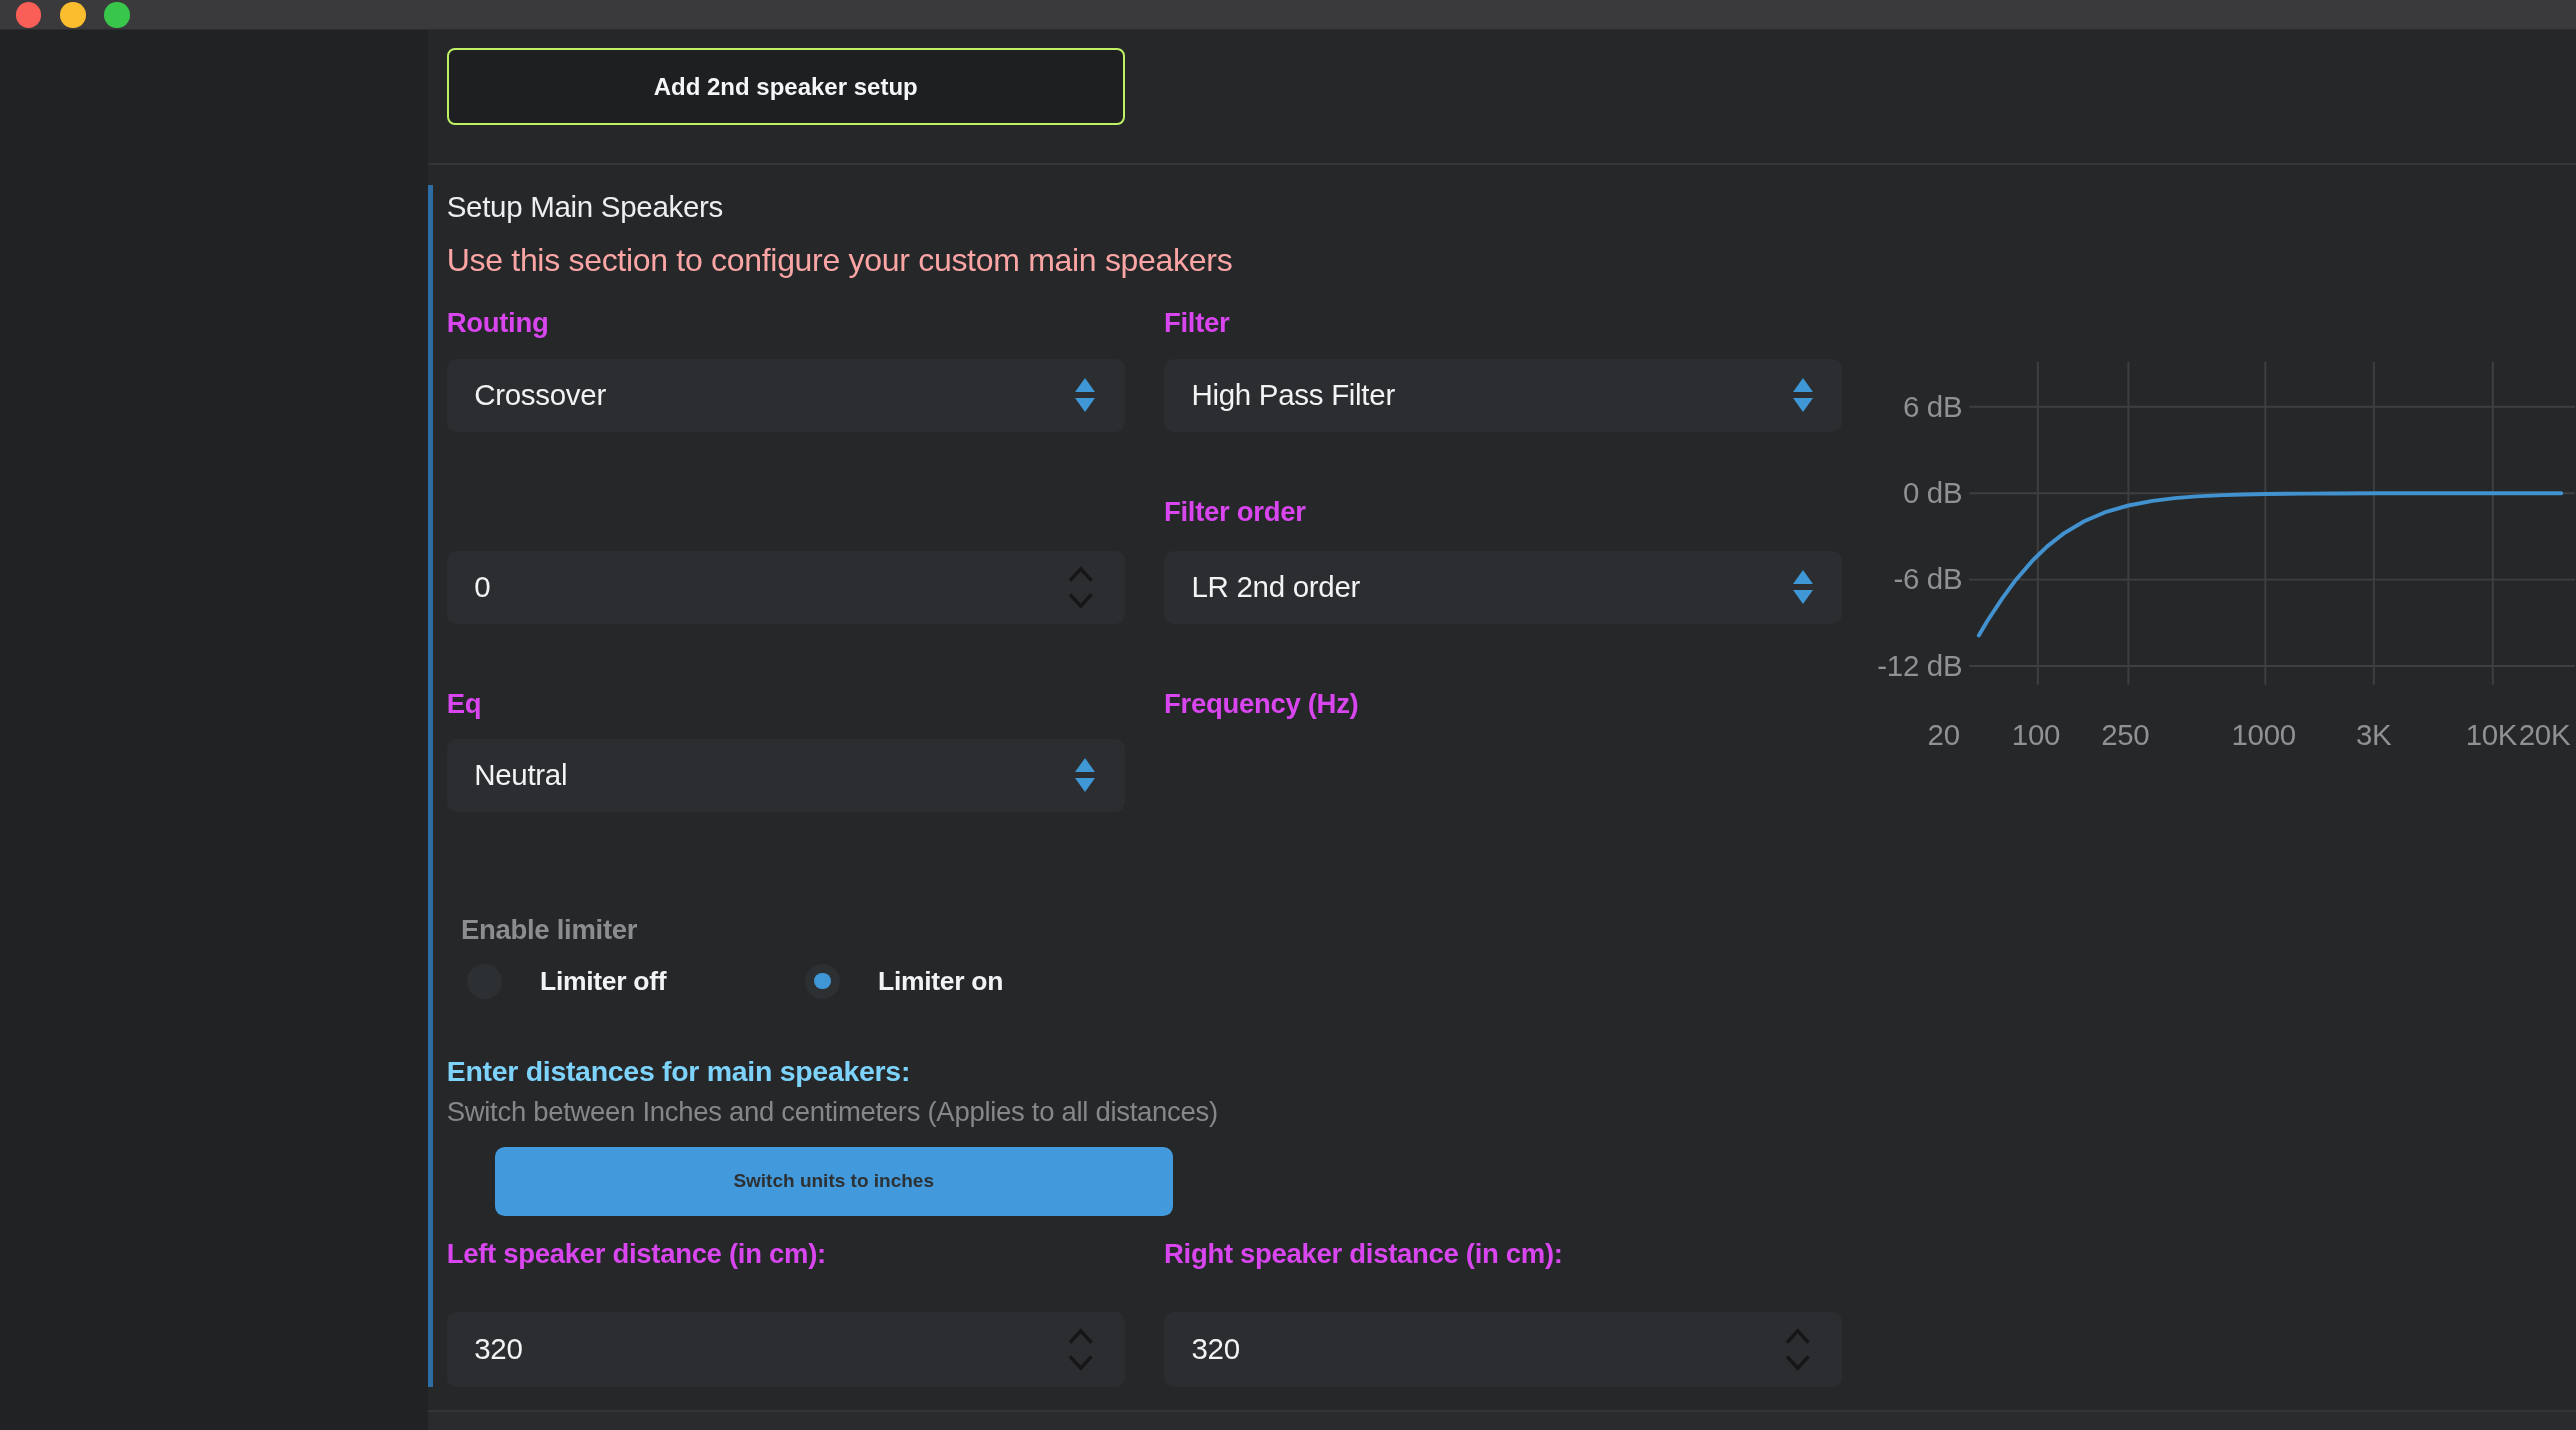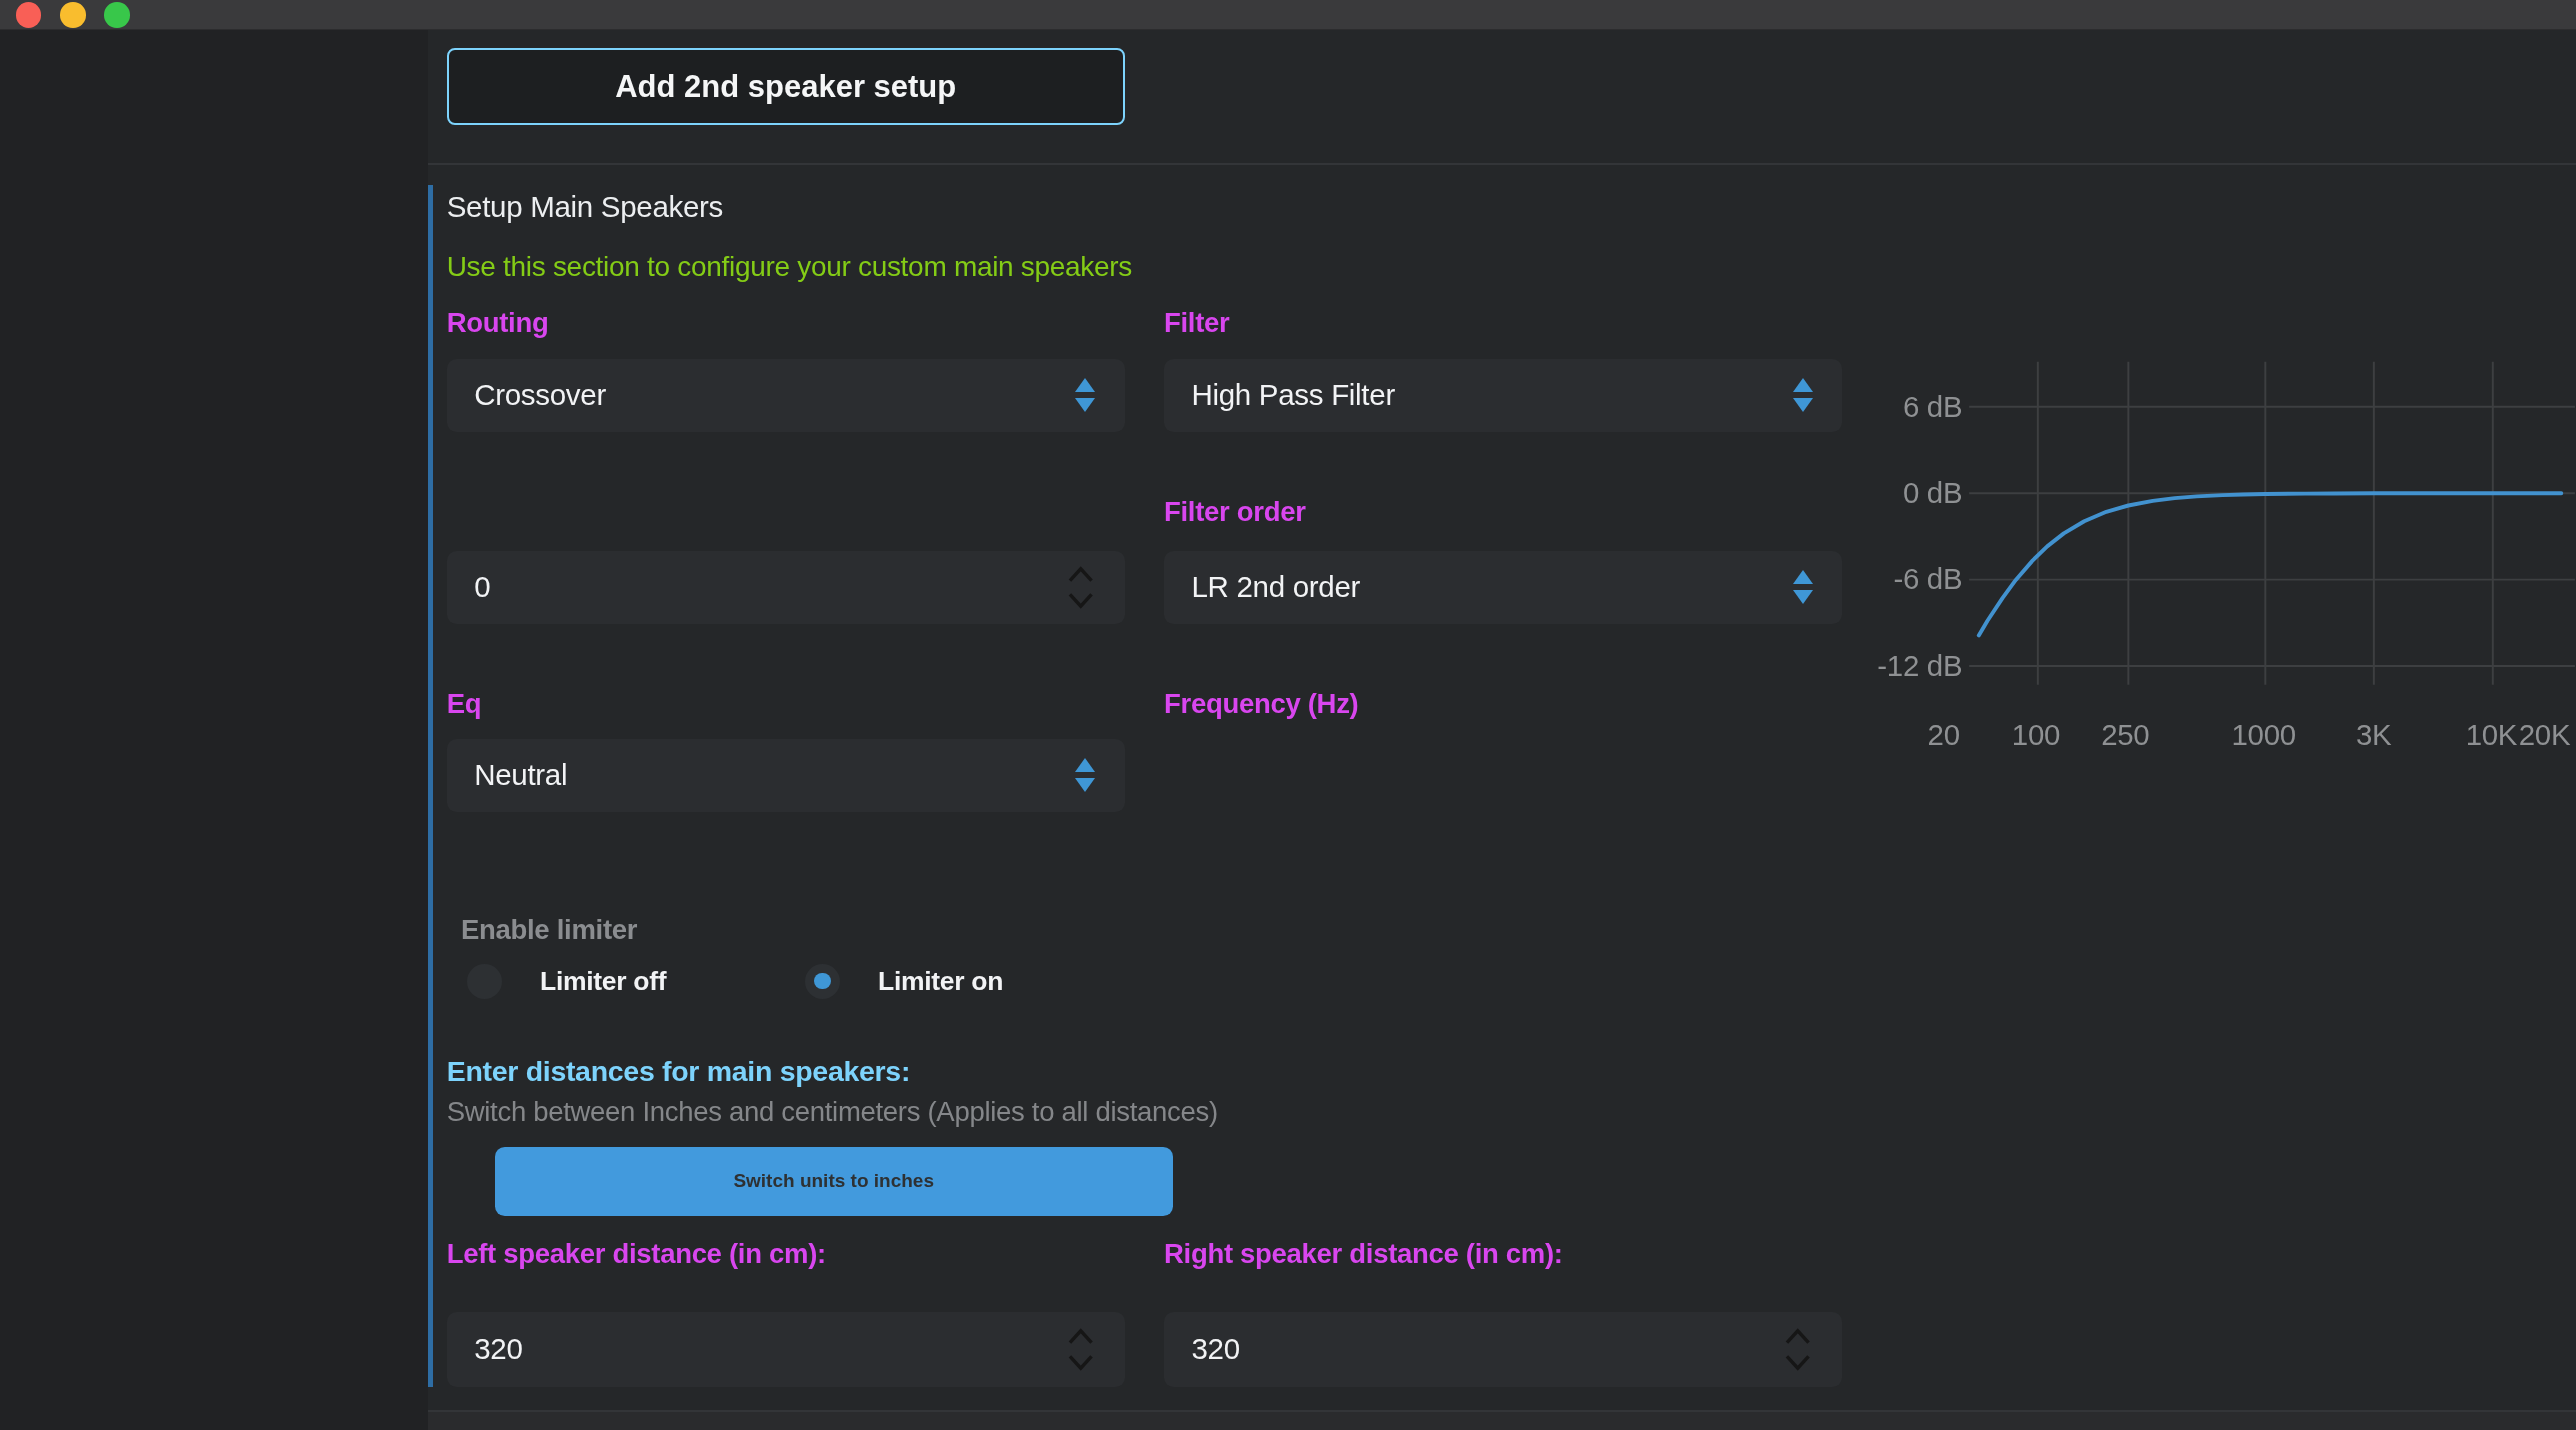--- a/index.html
+++ b/index.html
@@ -12,33 +12,33 @@
   .tl-dot { position:absolute; top:2px; width:25.5px; height:25.5px; border-radius:50%; }
   .tl-close { left:15.7px;  background:#f95f56; }
   .tl-min   { left:60px;  background:#f9bd2e; }
   .tl-zoom  { left:104px; background:#38c74a; }
 
   .left-pane { position:absolute; left:0; top:29.5px; width:428px; height:1401px; background:#212224; }
   .content   { position:absolute; left:428px; top:29.5px; width:2148px; height:1401px; background:#252729; }
 
   
   .add-btn { position:absolute; left:18.7px; top:18.7px; width:678px; height:77px;
-             background:#1d1f21; border:2px solid #7dd3fc; border-radius:7.9px;
-             color:#f5f6f7; font-size:31px; font-weight:bold;
+             background:#1d1f21; border:2px solid #bef264; border-radius:7.9px;
+             color:#f5f6f7; font-size:24px; font-weight:bold;
              display:flex; align-items:center; justify-content:center; cursor:pointer; }
 
   .divider { position:absolute; left:0; width:2148px; height:2px; background:#333538; }
   .divider.top { top:133px; }
   .divider.bottom { top:1380px; }
   .bottom-strip { position:absolute; left:0; top:1382px; width:2148px; height:18.7px; background:#2a2b2d; }
 
   .accent-line { position:absolute; left:0; top:155px; width:4.9px; height:1202px; background:#2e6da4; }
 
   .section-title { position:absolute; left:18.7px; top:159px; color:#eceef0; font-size:29.5px; line-height:35px; }
-  .section-subtitle { position:absolute; left:18.7px; top:220px; color:#84cc16; font-size:28px; line-height:33px; }
+  .section-subtitle { position:absolute; left:18.7px; top:214px; color:#fca5a5; font-size:32px; line-height:33px; }
 
   .field-label { position:absolute; width:678px; color:#d946ef; font-size:27.5px; font-weight:600; line-height:33px; }
   .col1 { left:18.7px; }
   .col2 { left:736px; }
 
   .field-box { position:absolute; width:678px; height:73px; background:#2b2d30; border-radius:9.8px;
                display:flex; align-items:center; padding:0 29.5px 0 27.5px;
                color:#f2f3f5; font-size:29.5px; cursor:pointer; }
   .field-box .value { flex:1 1 auto; }
 

